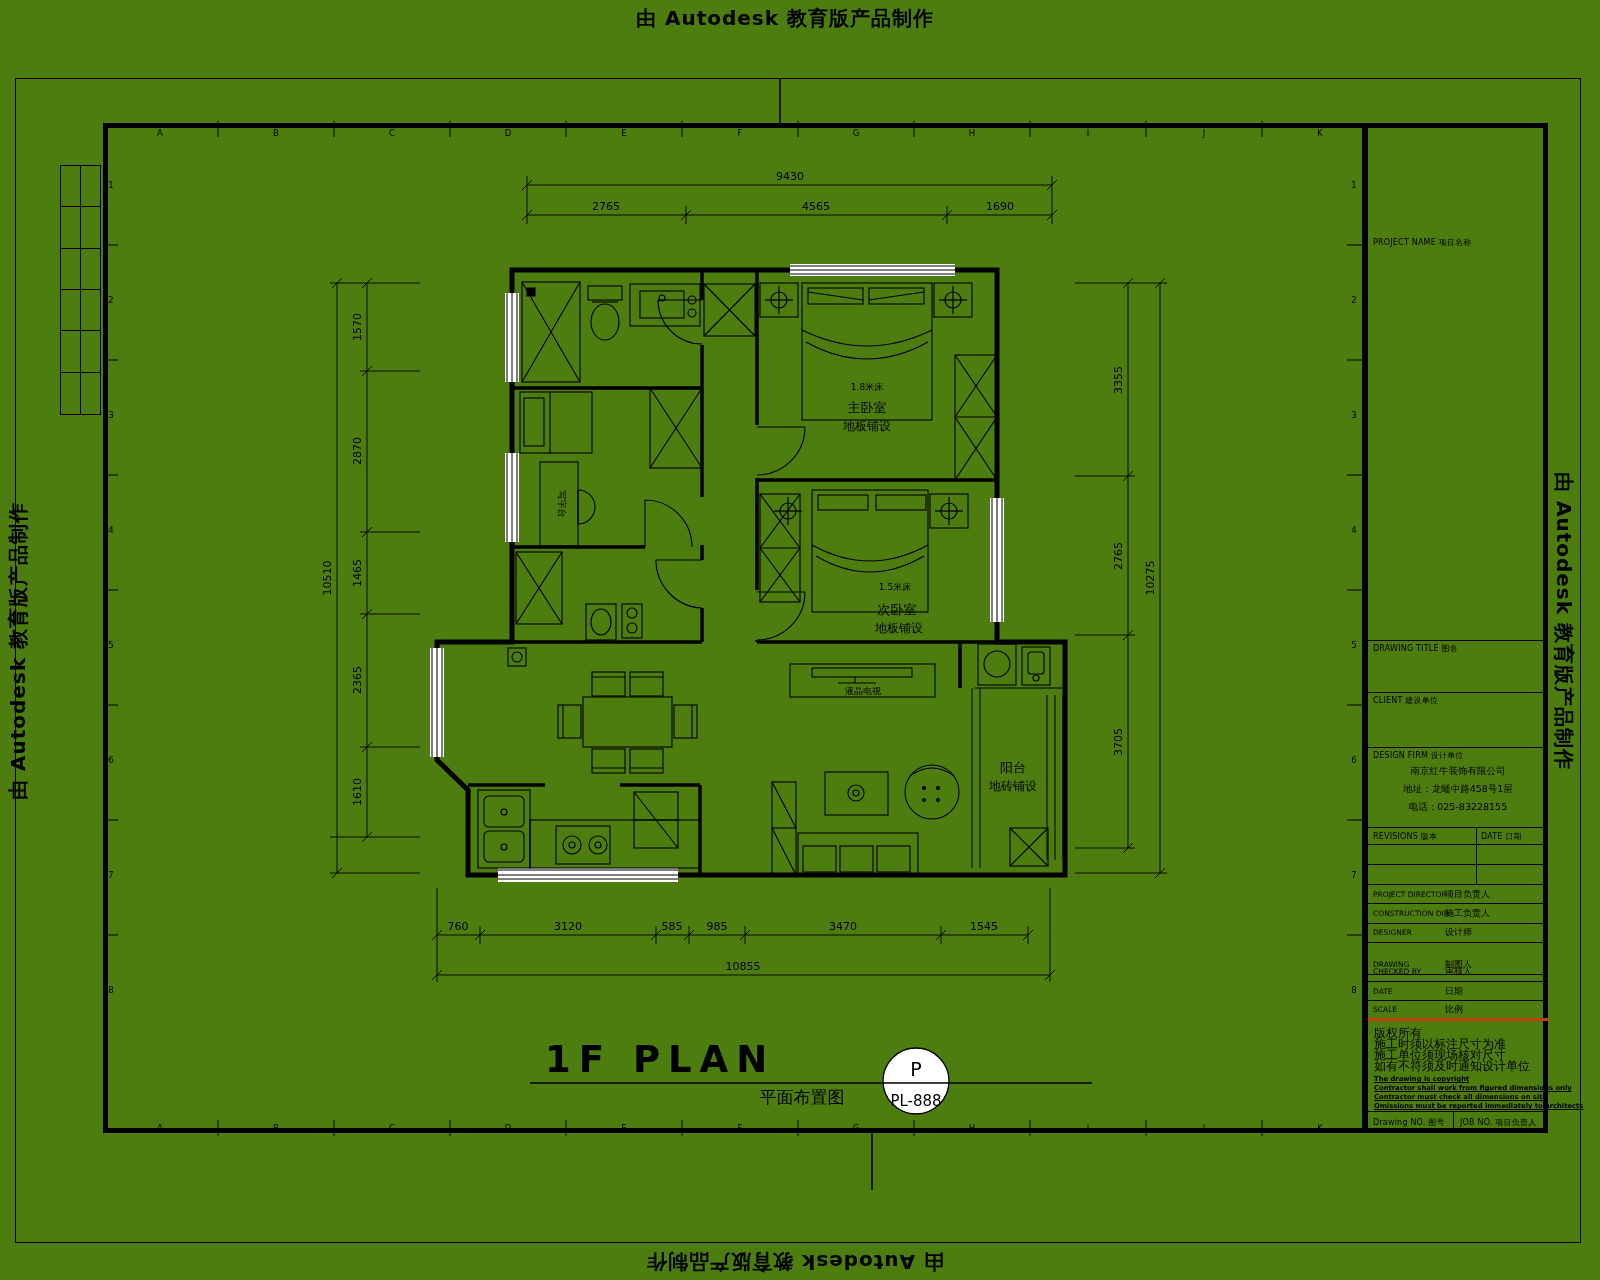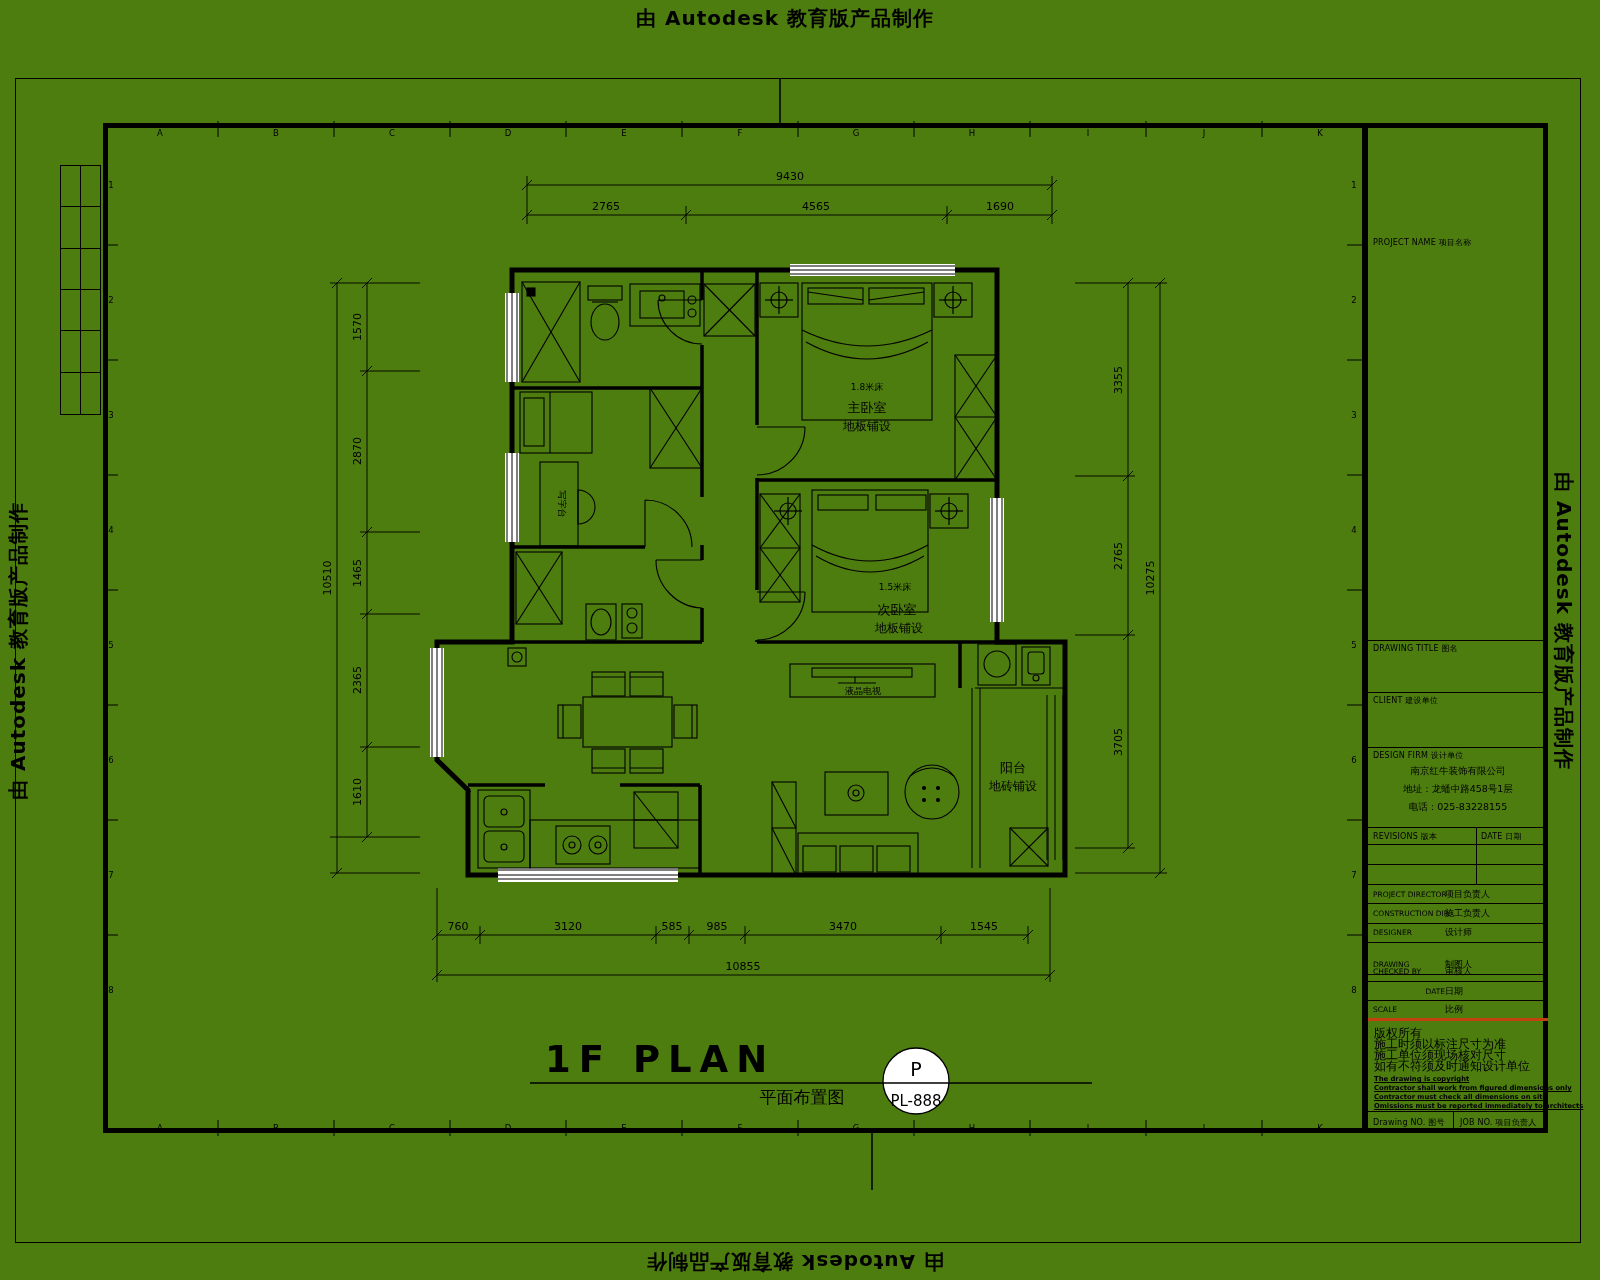--- a/index.html
+++ b/index.html
@@ -135,21 +135,21 @@
       <span class="cn">设计师</span>
       </div>
     <div class="tb-row" style="top:820.2px;margin-top:12px;">
       <span class="en">DRAWING</span>
       <span class="cn">制图人</span>
       </div>
     <div class="tb-row" style="top:839.6px;">
       <span class="en">CHECKED BY</span>
       <span class="cn">审核人</span>
       </div>
-    <div class="tb-row" style="top:859px;text-align:right;">
+    <div class="tb-row" style="top:859px;">
       <span class="en">DATE</span>
       <span class="cn">日期</span>
       </div>
     <div class="tb-row" style="top:878.4px;border-bottom:3px solid #c2410c;">
       <span class="en">SCALE</span>
       <span class="cn">比例</span>
       </div>
 
     <div class="notes" style="top:905px;">
       <div class="cn">版权所有</div>

